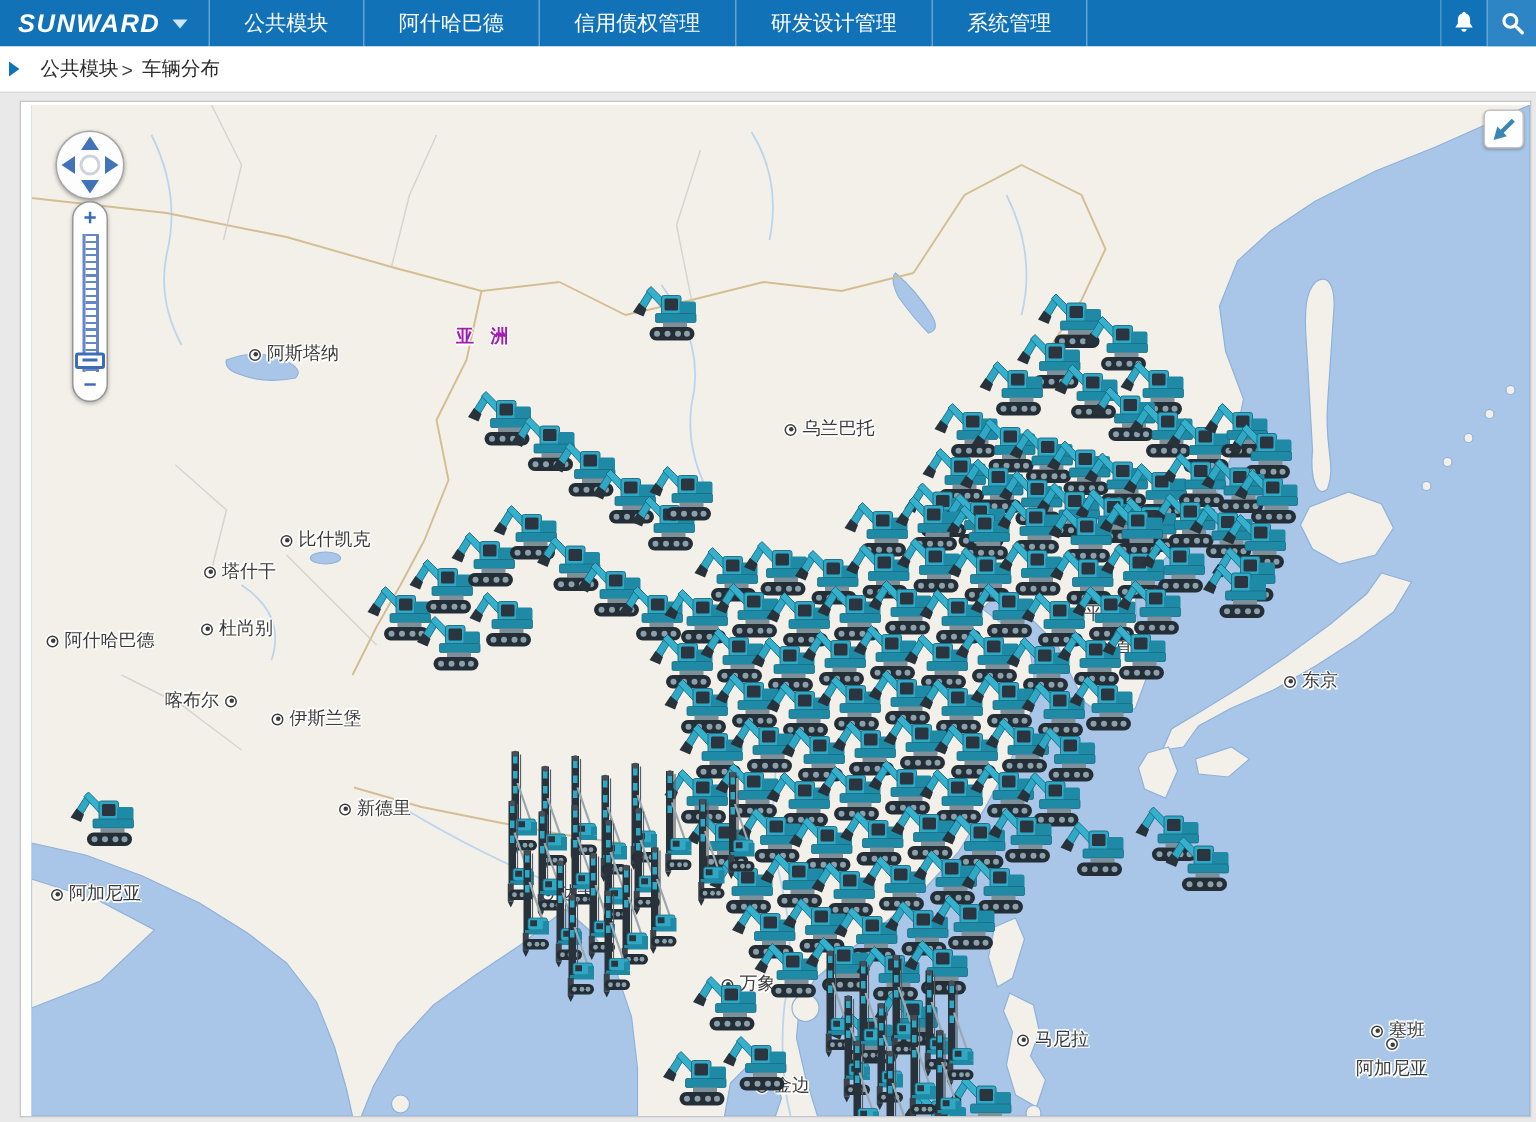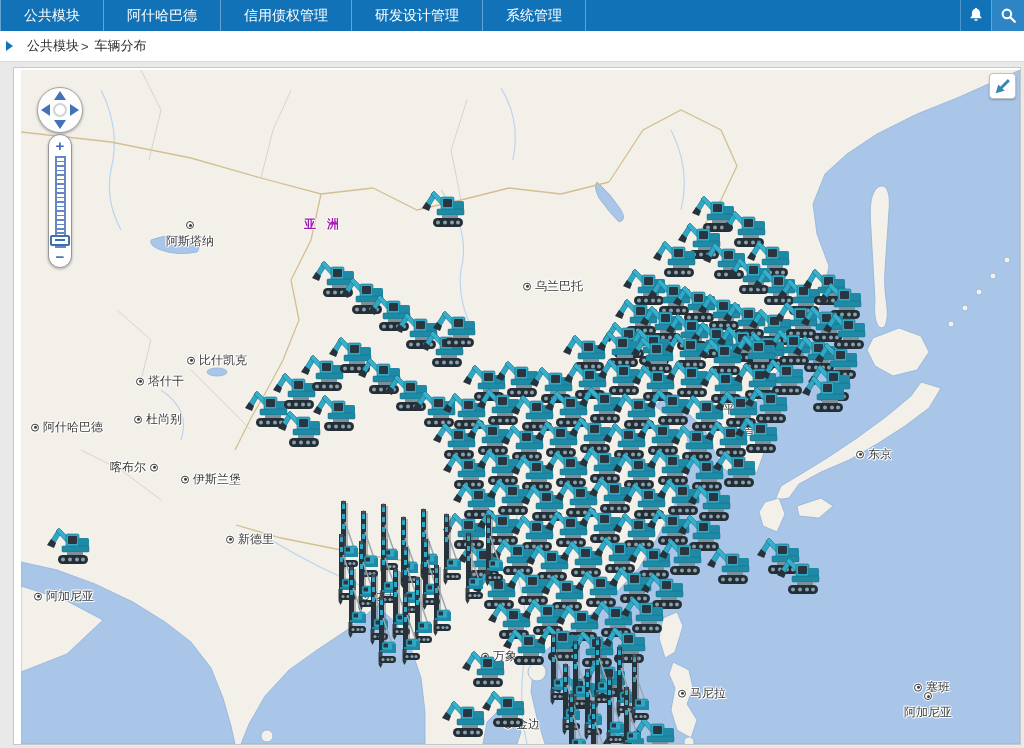--- a/index.html
+++ b/index.html
@@ -87,20 +87,24 @@
   
   .collapse-btn { position:absolute; right:4px; top:3px; width:27px; height:26px;
                   background:#fff; border:1px solid #c2c2c2; border-radius:4px;
                   box-shadow:0 1px 2px rgba(0,0,0,.25); display:flex;
                   align-items:center; justify-content:center; cursor:pointer; }
 </style>
 </head>
 <body>
 
 <header class="topnav">
+  <div class="logo">
+    <span class="logo-text">SUNWARD</span>
+    <span class="logo-caret"></span>
+  </div>
   <nav class="nav-items">
       <div class="nav-item">公共模块</div>
       <div class="nav-item">阿什哈巴德</div>
       <div class="nav-item">信用债权管理</div>
       <div class="nav-item">研发设计管理</div>
       <div class="nav-item">系统管理</div>
     </nav>
   <div class="nav-right">
     <div class="nav-icon-btn">
       <svg width="20" height="20" viewBox="0 0 24 24">
@@ -194,21 +198,21 @@
         <path d="M240,108 L252,60 L270,20"></path>
         <path d="M440,130 L430,80 L446,30"></path>
         <path d="M60,380 L100,400 L140,430"></path>
         <path d="M170,300 L200,330 L230,360"></path>
         <path d="M96,240 L130,270 L120,310"></path>
       </g>
     </svg>
 
     <div class="labels-layer">
       <div class="continent-label" id="continent-label" style="left: 283px; top: 146px;">亚洲</div>
-    <div class="city-label" style="left: 149px; top: 167px; flex-direction: column;">
+    <div class="city-label" style="left: 149px; top: 167px;">
           <span class="city-marker"></span>
           <span class="city-text">阿斯塔纳</span>
         </div>
         <div class="city-label" style="left: 506px; top: 217px;">
           <span class="city-marker"></span>
           <span class="city-text">乌兰巴托</span>
         </div>
         <div class="city-label" style="left: 170px; top: 291px;">
           <span class="city-marker"></span>
           <span class="city-text">比什凯克</span>

